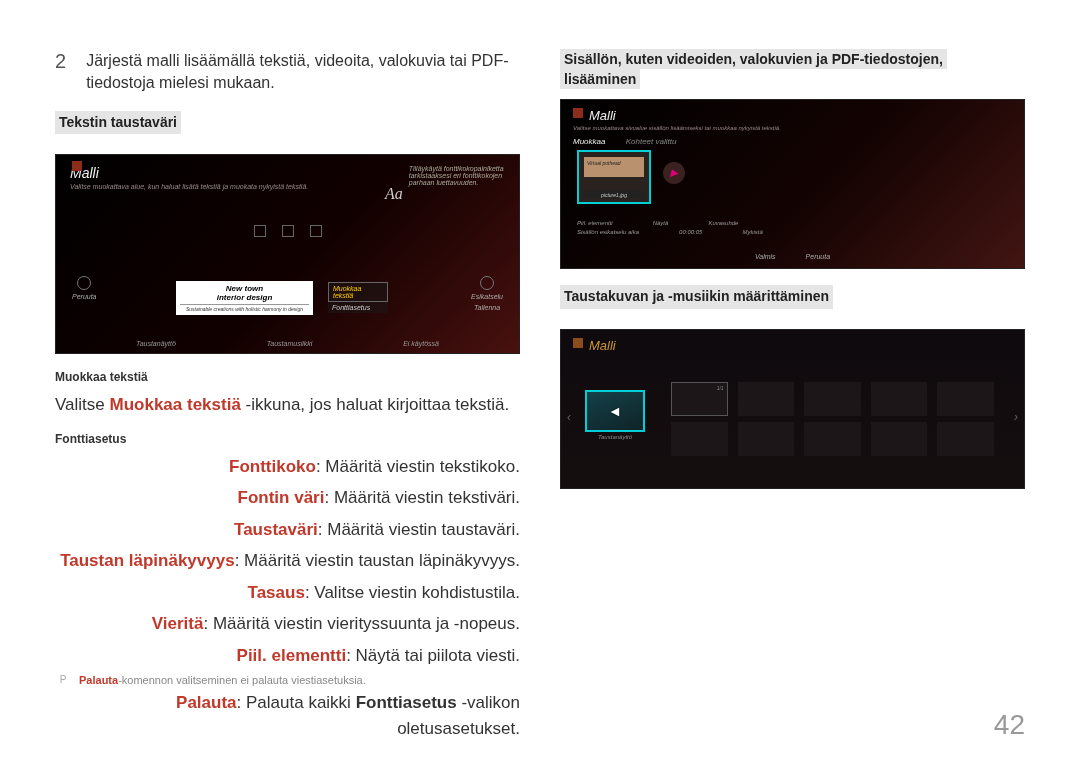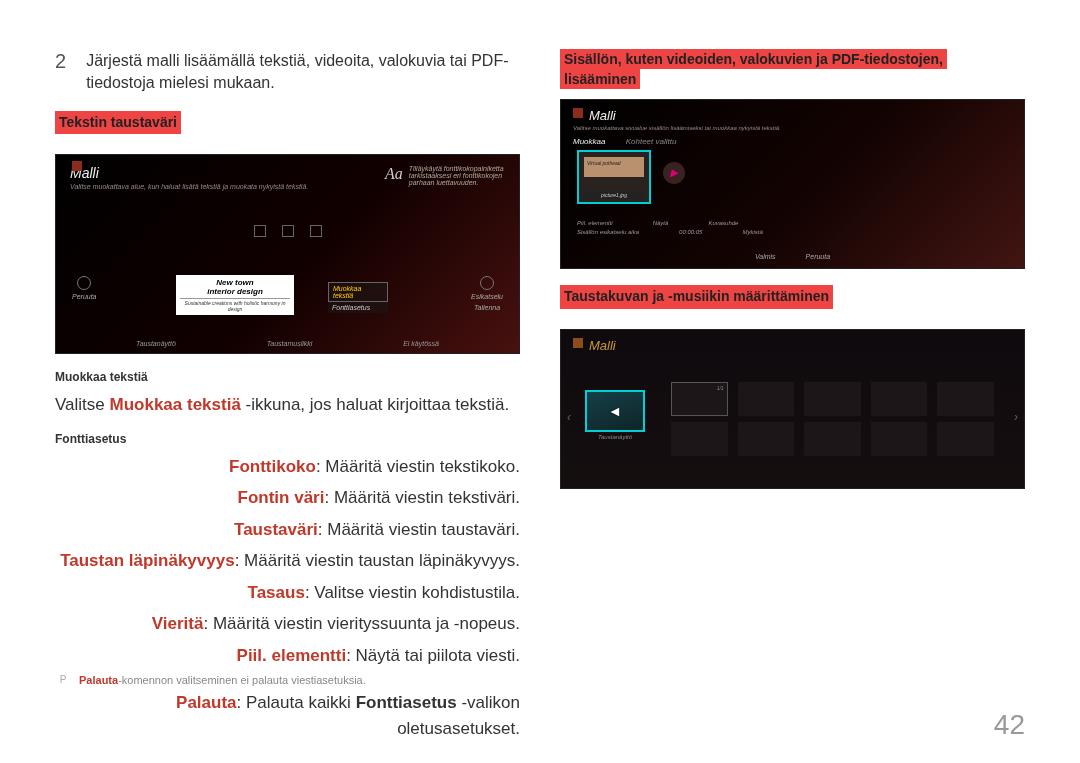--- a/index.html
+++ b/index.html
@@ -2,34 +2,34 @@
 <html><head>
 <meta charset="utf-8">
 <style>
   * { box-sizing: border-box; margin: 0; padding: 0; }
   html, body { width: 1080px; height: 763px; background: #ffffff; font-family: Arial, sans-serif; color: #333; }
   .page { display: flex; padding: 50px 55px 20px 55px; gap: 40px; }
   .col { flex: 1; }
   .step-row { display: flex; align-items: flex-start; gap: 20px; margin-bottom: 16px; }
   .step-num { font-size: 20px; color: #555; }
   .step-text { font-size: 16px; color: #333; line-height: 1.4; }
-  .hl { background: #ef4444; font-size: 14px; font-weight: bold; padding: 2px 4px; display: inline-block; margin-bottom: 10px; color:#222; line-height:1.4;}
+  .hl { background: #e5e5e5; font-size: 14px; font-weight: bold; padding: 2px 4px; display: inline-block; margin-bottom: 10px; color:#222; line-height:1.4;}
   .hl-multi { display:inline; }
   .screenshot { width: 100%; margin-top: 6px; margin-bottom: 16px; position: relative; font-style: italic; }
   .ss1 { height: 200px; background: linear-gradient(135deg, #000000 0%, #120000 55%, #48110f 100%); border:1px solid #222; position:relative;}
   .ss1-header { color:#eee; font-size:14px; padding:10px 14px 2px 14px; }
   .ss1-sub { color:#988; font-size:7px; padding:0 14px 8px 14px; }
   .ss1-aa { position:absolute; right:14px; top:10px; width:120px; font-size:7px; color:#aa9; }
-  .ss1-aa .aa { font-size:16px; color:#ccc; float:left; margin-right:6px; font-family: serif;}
+  .ss1-aa .aa { font-size:16px; color:#ccc; float:left; margin-right:6px; font-family: serif; margin-top: 20px;}
   .ss1-mid { position:absolute; top:70px; left:50%; transform:translateX(-50%); display:flex; gap:16px; }
   .micon { width:12px; height:12px; border:1px solid #666; }
   .ss1-sides { position:absolute; bottom:42px; left:0; right:0; display:flex; justify-content:space-between; padding:0 16px; font-size:7px; color:#aaa;}
   .side-col { text-align:center; }
   .side-icon { width:14px; height:14px; border:1px solid #777; border-radius:50%; margin:0 auto 3px auto;}
-  .ss1-textbox { position:absolute; bottom:38px; left:120px; width:118px; background:#fff; color:#000; font-size:8px; text-align:center; padding:3px 4px;}
+  .ss1-textbox { position:absolute; bottom:38px; left:120px; width:137px; background:#fff; color:#000; font-size:8px; text-align:center; padding:3px 4px;}
   .ss1-textbox .line1 { font-weight:bold; }
   .ss1-textbox .line2 { font-weight:bold; }
   .ss1-textbox .line3 { font-size:5px; color:#333; border-top:1px solid #999; margin-top:2px; padding-top:1px;}
   .ss1-popup { position:absolute; bottom:40px; left:272px; width:60px; font-size:7px; }
   .pop-item { padding:2px 4px; color:#ccc; background:rgba(30,20,20,0.7); margin-bottom:0; }
   .pop-item.sel { color:#ffcc00; border:1px solid #666;}
   .ss1-bottom { position:absolute; bottom:6px; left:80px; right:80px; display:flex; justify-content:space-between; font-size:7px; color:#999;}
   .red-box { position:absolute; left:16px; top:6px; width:10px; height:10px; background:#8c2d1c;}
   .section-h { font-size: 12px; font-weight: bold; margin: 14px 0 8px 0; color:#333;}
   .body-text { font-size: 17px; color: #333; margin-bottom: 6px; line-height:1.5;}

